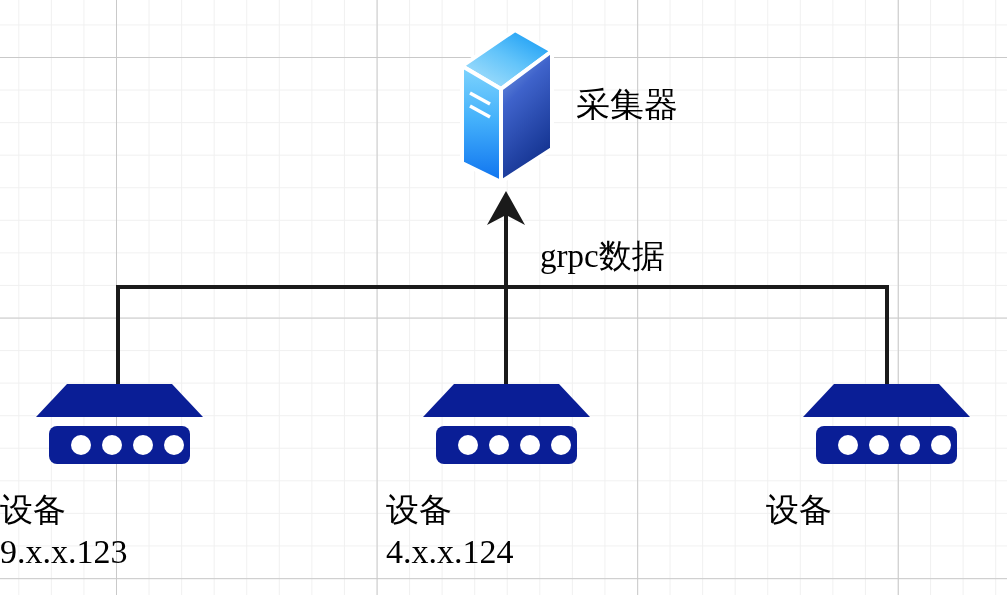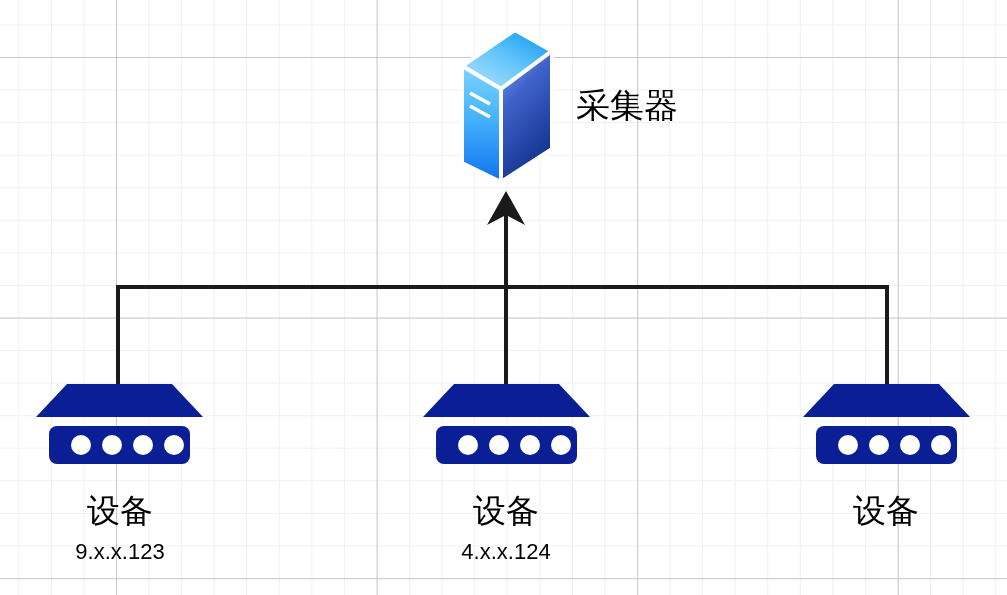--- a/index.html
+++ b/index.html
@@ -24,20 +24,21 @@
     background-size:
       260.6px 260.6px,
       260.6px 260.6px,
       32.57px 32.57px,
       32.57px 32.57px;
     background-position:
       116px 57px,
       116px 57px,
       116px 57px,
       116px 57px;
+    font-family: Liberation Serif, serif;
   }
 
   
   .wire {
     position: absolute;
     background: #1a1a1a;
   }
 
   
   .server-node {
@@ -50,29 +51,28 @@
     line-height: 34px;
     white-space: nowrap;
   }
 
   
   .switch-icon {
     position: absolute;
   }
   .device-label {
     position: absolute;
-    text-align: center;
     color: #000000;
     font-size: 33px;
     line-height: 41px;
     white-space: nowrap;
   }
   .device-label .line2 {
     display: block;
-    font-size: 22px;
+    font-size: 34px;
   }
 
   
   .edge-label {
     position: absolute;
     color: #000000;
     font-size: 33px;
     line-height: 33px;
     white-space: nowrap;
   }
@@ -121,20 +121,21 @@
       <polygon points="5,41 44,64 44,157 5,138" fill="url(#gLeft)" stroke="#ffffff" stroke-width="4" stroke-linejoin="round"></polygon>
 
       <polygon points="44,64 95,26 95,124 44,157" fill="url(#gFront)" stroke="#ffffff" stroke-width="4" stroke-linejoin="round"></polygon>
 
       <path d="M13,68 L33,79" stroke="#ffffff" stroke-width="3.5" fill="none" stroke-linecap="butt"></path>
       <path d="M13,81 L33,92" stroke="#ffffff" stroke-width="3.5" fill="none" stroke-linecap="butt"></path>
     </svg>
   </div>
   <div class="server-label" style="left:576px; top:88px;">采集器</div>
 
+  <div class="edge-label" style="left:540px; top:240px;">grpc数据</div>
 
   <div class="switch-icon" style="left:36px; top:384px; width:167px; height:80px;">
     <svg width="167" height="80" viewBox="0 0 167 80">
       <polygon points="31,0 136,0 167,33 0,33" fill="#0a1e96"></polygon>
       <rect x="13" y="42" width="141" height="38" rx="8" ry="8" fill="#0a1e96"></rect>
       <circle cx="45" cy="61" r="10" fill="#ffffff"></circle>
       <circle cx="76" cy="61" r="10" fill="#ffffff"></circle>
       <circle cx="107" cy="61" r="10" fill="#ffffff"></circle>
       <circle cx="138" cy="61" r="10" fill="#ffffff"></circle>
     </svg>

